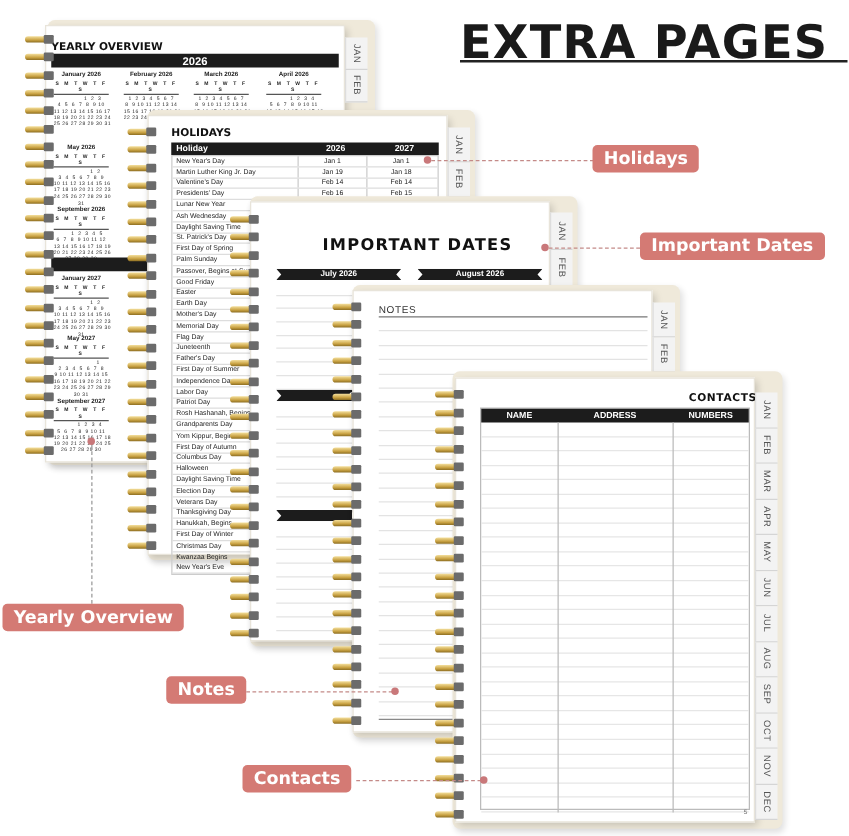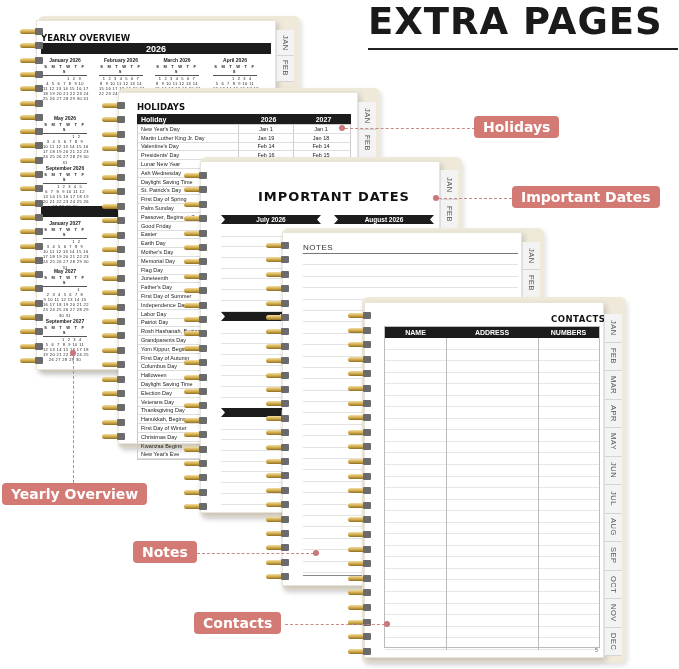--- a/index.html
+++ b/index.html
@@ -1,18 +1,18 @@
 <!DOCTYPE html>
 <html><head>
 <meta charset="utf-8">
 <style>
   * { box-sizing: border-box; margin: 0; padding: 0; }
   body { width: 679px; height: 669px; background: #ffffff; position: relative; overflow: hidden; font-family: "Liberation Sans", sans-serif; }
 
-  .headline { position: absolute; left: 368px; top: 0; width: 310px; font-family: "DejaVu Sans", sans-serif; font-weight: bold; font-size: 37px; letter-spacing: 1px; color: #1a1a1a; white-space: nowrap; }
+  .headline { position: absolute; left: 368px; top: 12px; width: 310px; font-family: "DejaVu Sans", sans-serif; font-weight: bold; font-size: 37px; letter-spacing: 1px; color: #1a1a1a; white-space: nowrap; }
   .headline-rule { position: absolute; left: 368px; top: 48px; width: 310px; height: 2px; background: #222; }
 
   .page { position: absolute; background: #fff; border: 1px solid #e8e4da; box-shadow: 2px 3px 6px rgba(0,0,0,0.18); }
   .page-back { position: absolute; background: #efe9da; border-radius: 6px; box-shadow: 2px 3px 5px rgba(0,0,0,0.12); }
 
   .tabs { position: absolute; display: flex; flex-direction: column; }
   .tab { width: 18px; background: #f3f3f3; border-left: 1px solid #ddd; border-bottom: 1px solid #d5d5d5; display: flex; align-items: center; justify-content: center; }
   .tab span { writing-mode: vertical-rl; font-size: 7.5px; color: #555; letter-spacing: 0.5px; }
 
   .coil { position: absolute; width: 24px; height: 7px; }

